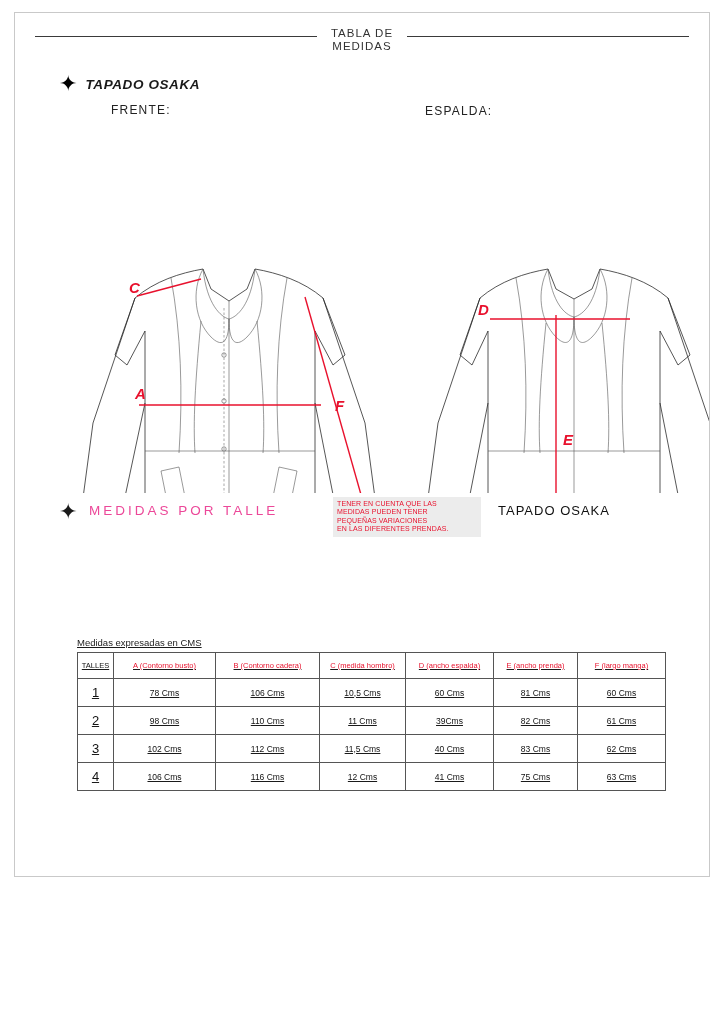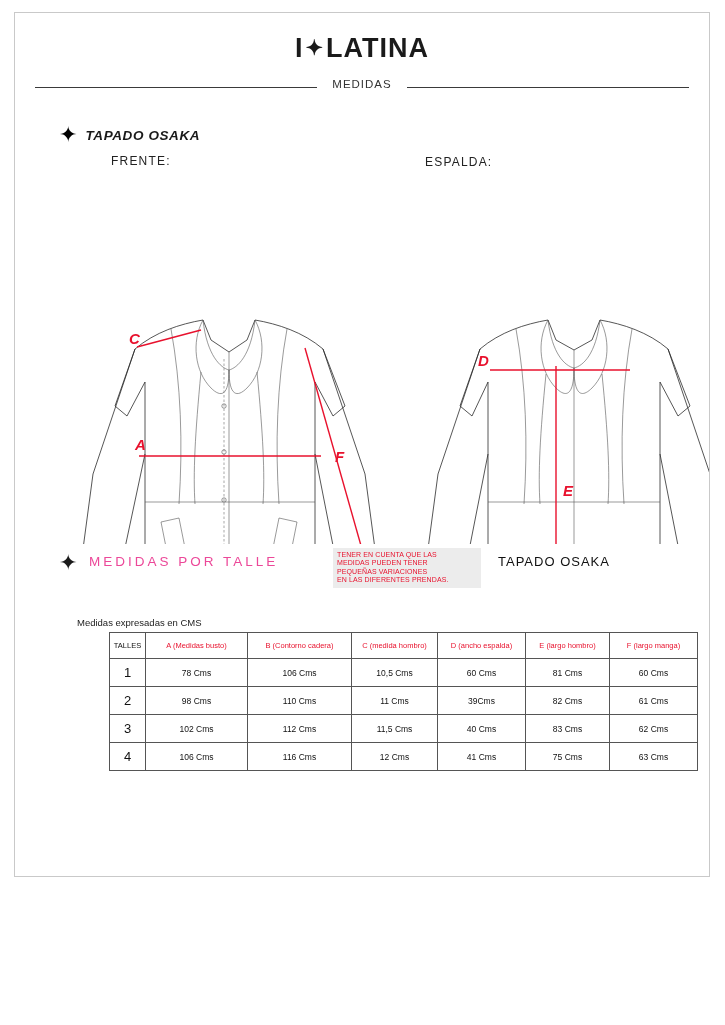--- a/index.html
+++ b/index.html
@@ -143,33 +143,33 @@
     left: 483px; top: 6px;
     font-size: 13px;
     letter-spacing: 1px;
     color: #111;
   }
 
   
   .table-wrap {
     position: absolute;
     left: 62px;
-    top: 604px;
+    top: 624px;
     width: 590px;
+    text-decoration: underline;
   }
   .cms-label {
     font-size: 9.5px;
     color: #222;
     margin-bottom: 4px;
   }
   table.measures {
     border-collapse: collapse;
     width: 588px;
     table-layout: fixed;
-    margin-left: 32px;
   }
   table.measures td, table.measures th {
     border: 1px solid #555;
     text-align: center;
     vertical-align: middle;
     font-size: 8.5px;
     color: #111;
     height: 25px;
     font-weight: normal;
   }
@@ -192,28 +192,26 @@
   .col-c { width: 86px; }
   .col-d { width: 88px; }
   .col-e { width: 84px; }
   .col-f { width: 88px; }
 </style>
 </head>
 <body>
 
 <div class="page">
 
-  <div class="brand">
-    <span>I</span><span class="star">✦</span><span>LATINA</span>
-  </div>
 
   <div class="rule-row">
     <div class="line-left"></div>
     <div class="line-right"></div>
     <div class="center-label">
+      <div>TABLA  DE</div>
       <div>MEDIDAS</div>
     </div>
   </div>
 
   <div class="title-row">
     <span class="star-glyph">✦</span>
     <span class="title-text">TAPADO OSAKA</span>
   </div>
 
   <div class="views">
@@ -313,25 +311,25 @@
           <col class="col-a">
           <col class="col-b">
           <col class="col-c">
           <col class="col-d">
           <col class="col-e">
           <col class="col-f">
       </colgroup>
       <thead>
         <tr>
           <th class="talles-head">TALLES</th>
-          <th>A (Medidas busto)</th>
+          <th>A (Contorno busto)</th>
           <th>B (Contorno cadera)</th>
           <th>C (medida hombro)</th>
           <th>D (ancho espalda)</th>
-          <th>E  (largo hombro)</th>
+          <th>E  (ancho prenda)</th>
           <th>F  (largo manga)</th>
         </tr>
       </thead>
       <tbody>
         <tr>
           <td class="size">1</td>
           <td>78 Cms</td>
           <td>106 Cms</td>
           <td>10,5 Cms</td>
           <td>60 Cms</td>

